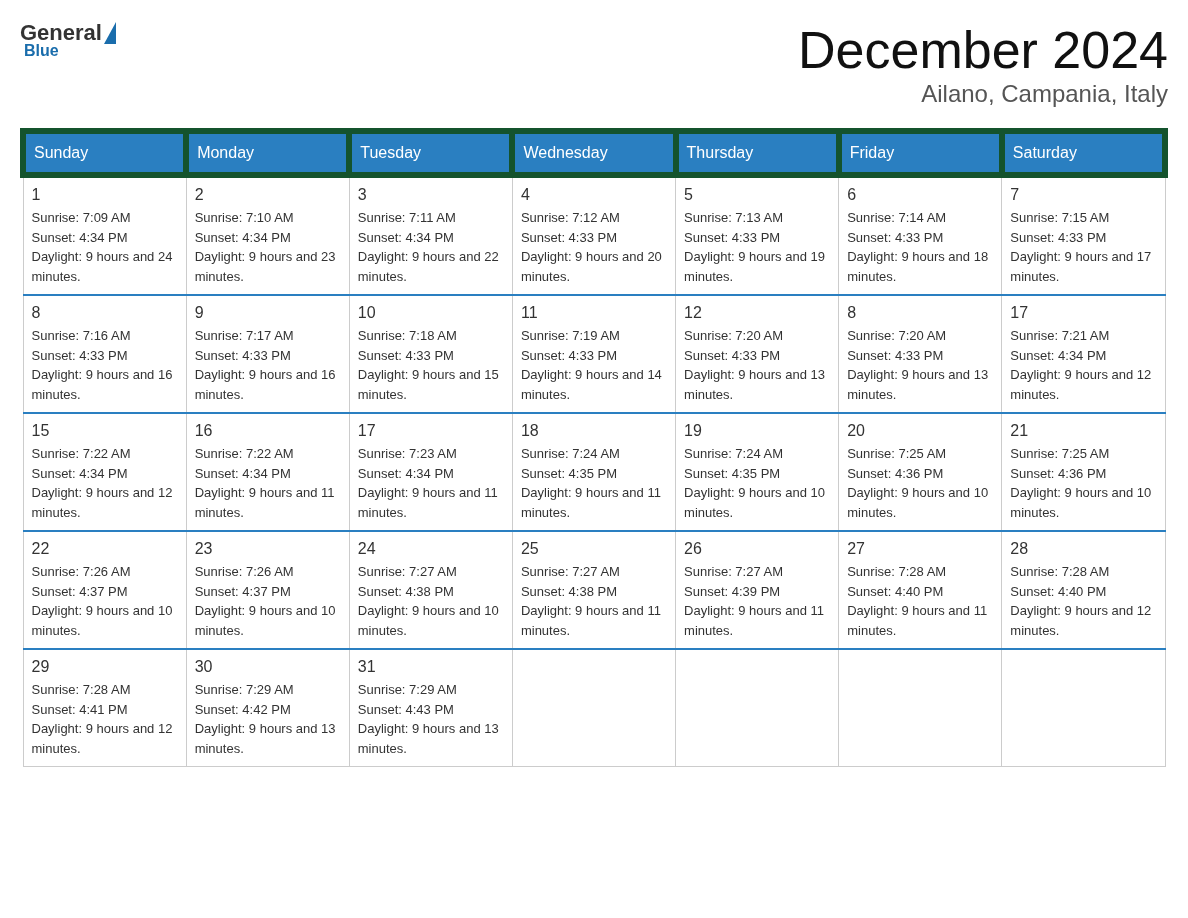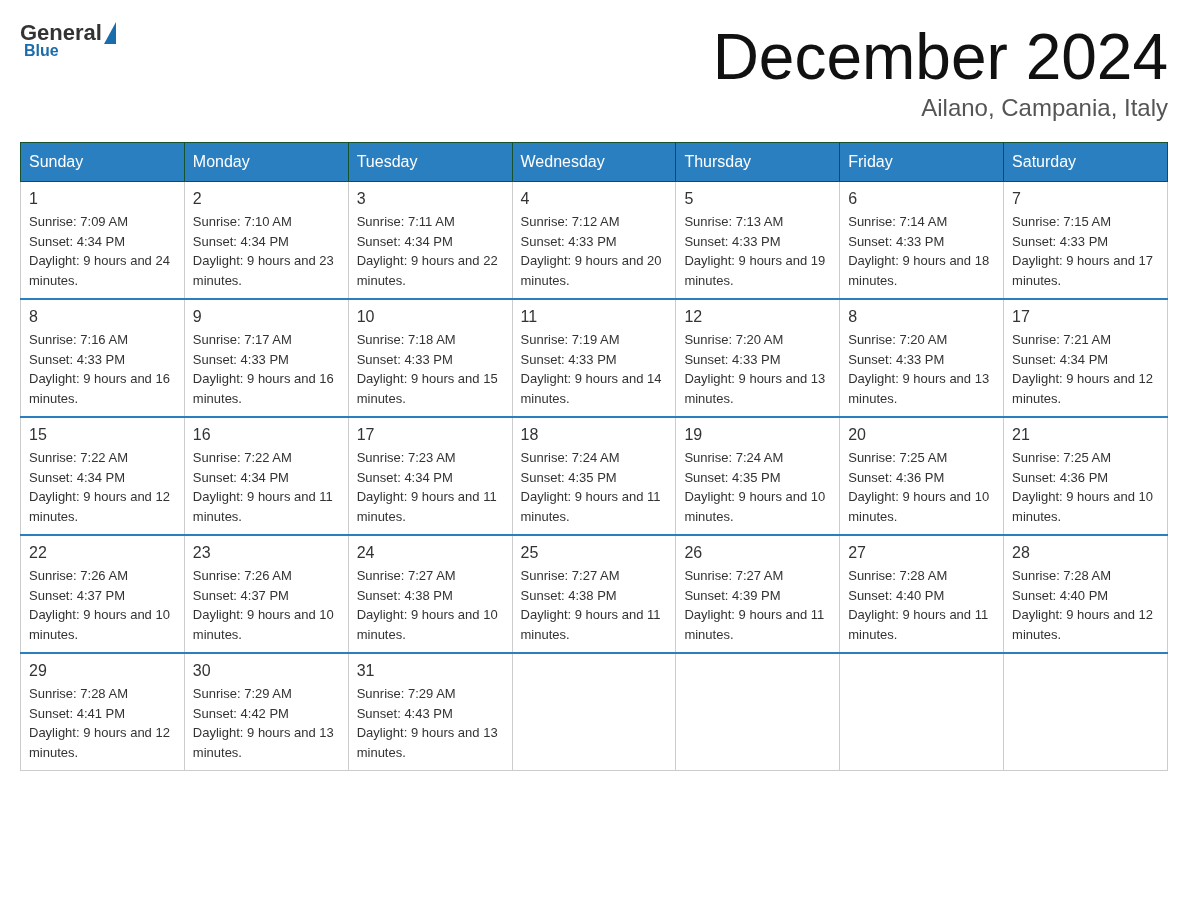--- a/index.html
+++ b/index.html
@@ -37,40 +37,40 @@
       border-left: 12px solid transparent;
       border-right: 0px solid transparent;
       border-bottom: 22px solid #1a6dac;
       margin: 0 2px;
       display: inline-block;
     }
     .title-section {
       text-align: right;
     }
     .month-title {
-      font-size: 64px;
+      font-size: 52px;
       font-weight: normal;
       color: #111;
     }
     .location {
       font-size: 24px;
       color: #555;
     }
     .calendar {
       width: 100%;
       border-collapse: collapse;
     }
     .calendar th {
       background-color: #2a7fc1;
       color: white;
       font-weight: normal;
       font-size: 16px;
       padding: 10px 8px;
       text-align: left;
-      border: 1px solid #14532d;
+      border: 6px solid #14532d;
     }
     .calendar td {
       vertical-align: top;
       padding: 8px;
       border: 1px solid #ccc;
       border-top: 2px solid #2a7fc1;
       font-size: 13px;
       color: #333;
       width: calc(100% / 7);
       min-height: 100px;

